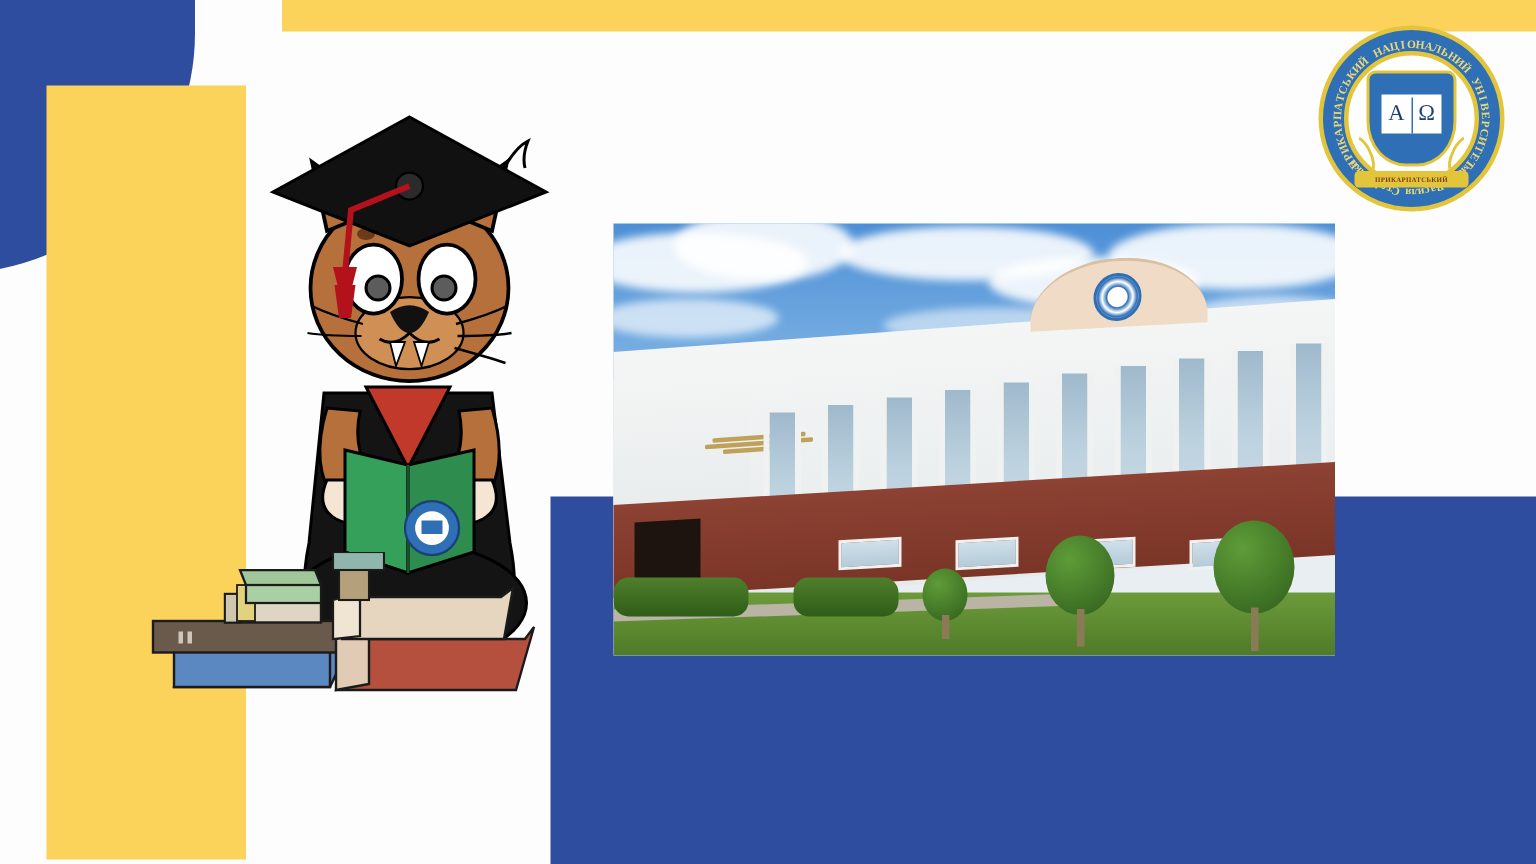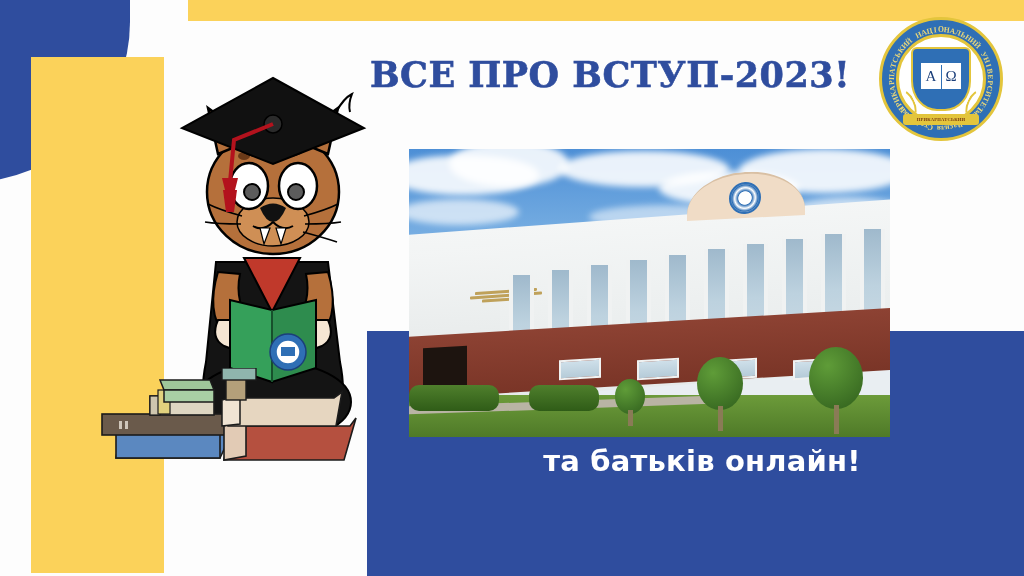--- a/index.html
+++ b/index.html
@@ -238,21 +238,20 @@
 </head>
 <body>
 
 <div id="poster">
 
   <div class="bg-blue-blob2"></div>
   <div class="bg-yellow-topbar"></div>
   <div class="bg-yellow-col"></div>
   <div class="bg-blue-panel"></div>
 
-  <div class="headline">ВСЕ ПРО ВСТУП-2023!</div>
 
   <div class="photo">
     <div class="clouds">
       <div class="cloud" style="left:-20px;top:6px;width:150px;height:40px;"></div>
       <div class="cloud" style="left:40px;top:-8px;width:120px;height:46px;"></div>
       <div class="cloud" style="left:150px;top:2px;width:170px;height:36px;"></div>
       <div class="cloud" style="left:250px;top:22px;width:140px;height:34px;"></div>
       <div class="cloud" style="left:330px;top:0px;width:170px;height:44px;"></div>
       <div class="cloud" style="left:-10px;top:50px;width:120px;height:26px;opacity:.75;"></div>
       <div class="cloud" style="left:180px;top:56px;width:150px;height:24px;opacity:.6;"></div>
@@ -475,16 +474,15 @@
 
       <polygon points="128,30 236,30 244,24 238,58 130,58" fill="#e6d6c0" stroke="#1b1b1b" stroke-width="1.6"></polygon>
       <polygon points="124,32 142,27 142,56 124,58" fill="#f0e4d3" stroke="#1b1b1b" stroke-width="1.5"></polygon>
 
       <rect x="128" y="6" width="20" height="26" fill="#b4a07a" stroke="#1b1b1b" stroke-width="1.4"></rect>
       <rect x="124" y="0" width="34" height="12" fill="#8fb5ad" stroke="#1b1b1b" stroke-width="1.4"></rect>
     </svg>
   </div>
 
   <div class="caption">
-    <div>та батьків онлайн!</div>
   </div>
 
 </div>
 
 </body></html>

